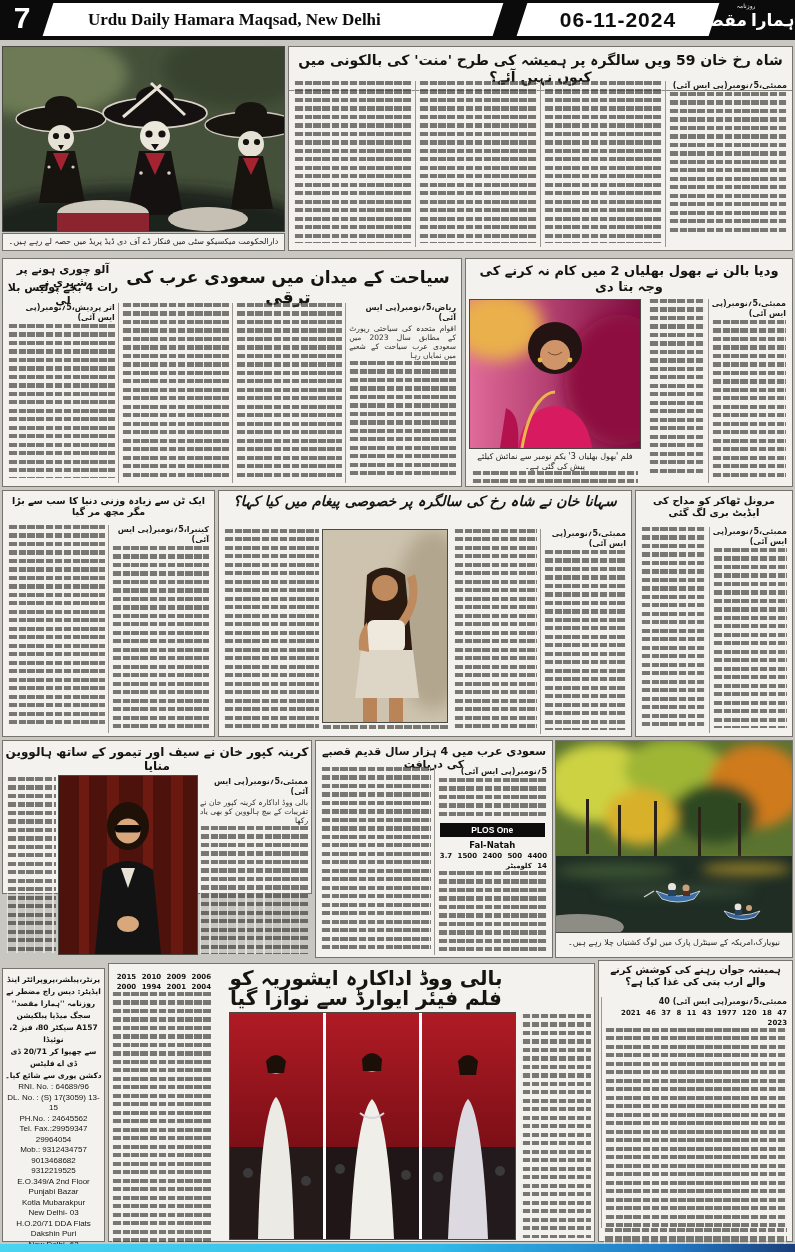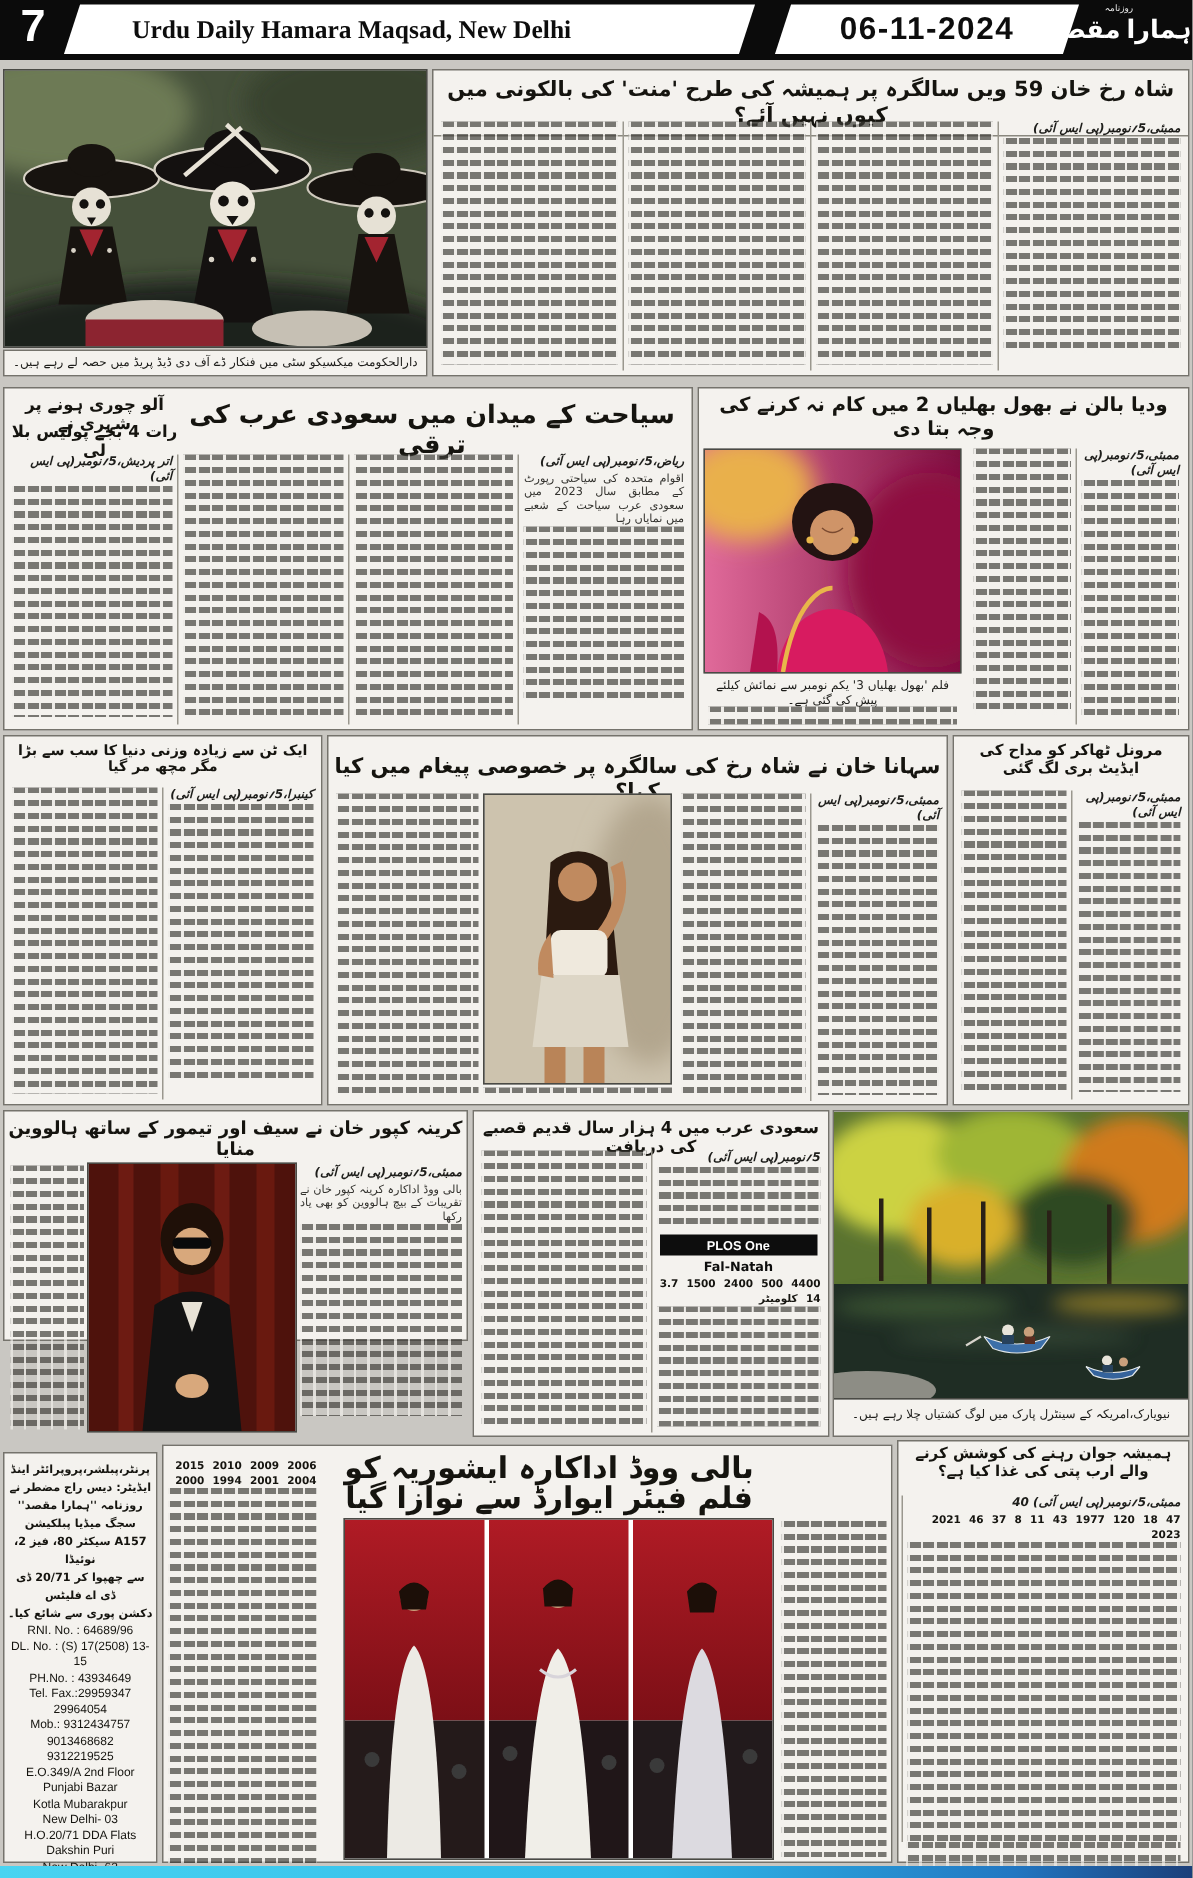--- a/index.html
+++ b/index.html
@@ -14,21 +14,21 @@
   #band-date{left:522px;width:192px;}
   .band-inner{transform:skewX(18deg);height:100%;display:flex;align-items:center;}
   #title-text{font-family:"Liberation Serif",serif;font-weight:bold;font-size:17px;color:#0d0d0d;padding-left:40px;white-space:nowrap;}
   #date-text{font-family:"Liberation Sans",sans-serif;font-weight:bold;font-size:21px;color:#0d0d0d;width:100%;text-align:center;letter-spacing:1px;}
   #logo{position:absolute;right:6px;top:2px;width:86px;height:36px;color:#fff;text-align:center;}
   #logo .top{font-size:6px;line-height:7px;direction:rtl;opacity:.9;}
   #logo .main{display:flex;align-items:center;justify-content:center;gap:2px;font-weight:bold;font-size:17px;direction:rtl;line-height:22px;}
   
   .box{position:absolute;background:#f4f2ee;border:1px solid #75736c;box-sizing:border-box;}
   .hl{font-weight:bold;color:#15140f;direction:rtl;text-align:center;line-height:1.2;}
-  .dl{font-size:8px;font-weight:bold;direction:rtl;text-align:right;color:#1d1d1a;line-height:10px;margin-bottom:1px;font-style:italic;}
+  .dl{font-size:8px;font-weight:bold;direction:rtl;text-align:right;color:#1d1d1a;line-height:10px;margin-bottom:1px;}
   .lead{font-size:7.5px;direction:rtl;text-align:justify;color:#33322e;line-height:9px;margin-bottom:1px;}
   .figline{font-size:7px;font-weight:bold;direction:rtl;text-align:right;color:#15140f;word-spacing:3px;line-height:10px;}
   .sim{background-image:
         repeating-linear-gradient(to right, rgba(244,242,238,.95) 0 1.5px, rgba(244,242,238,0) 1.5px 9px),
         repeating-linear-gradient(to bottom, #3f3e39 0 4px, rgba(0,0,0,0) 4px 8.5px);
        opacity:.68;}
   .cols{position:absolute;display:flex;direction:rtl;}
   .col{flex:1;border-left:1px solid #9a978e;padding:0 3px;box-sizing:border-box;position:relative;}
   .col:last-child{border-left:none;}
   .photo{position:absolute;border:1px solid #4a4a45;box-sizing:border-box;overflow:hidden;background:#999;}
@@ -220,21 +220,21 @@
         <div class="dl">کینبرا،5؍نومبر(پی ایس آئی)</div>
         <div class="sim" style="height:184px;"></div>
       </div>
       <div class="col">
           <div class="sim" style="height:204px;"></div>
         </div>
     </div>
   </div>
 
   <div class="box" style="left:218px;top:490px;width:414px;height:247px;">
-    <div class="hl" style="padding:12px 2px 2px;font-size:14px;">سہانا خان نے شاہ رخ کی سالگرہ پر خصوصی پیغام میں کیا کہا؟</div>
+    <div class="hl" style="padding:2px 2px 2px;font-size:14px;font-style:italic;">سہانا خان نے شاہ رخ کی سالگرہ پر خصوصی پیغام میں کیا کہا؟</div>
     <div class="cols" style="left:232px;right:2px;top:38px;height:205px;">
       <div class="col">
         <div class="dl">ممبئی،5؍نومبر(پی ایس آئی)</div>
         <div class="sim" style="height:180px;"></div>
       </div>
       <div class="col">
           <div class="sim" style="height:200px;"></div>
         </div>
     </div>
     <div class="sim" style="position:absolute;left:5px;top:38px;width:95px;height:200px;"></div>
@@ -370,22 +370,22 @@
           <div>پرنٹر،پبلشر،پروپرائٹر اینڈ</div>
           <div>ایڈیٹر: دیس راج مضطر نے</div>
           <div>روزنامہ ''ہمارا مقصد''</div>
           <div>سجگ میڈیا پبلکیشن</div>
           <div>A157 سیکٹر 80، فیز 2، نوئیڈا</div>
           <div>سے چھپوا کر 20/71 ڈی ڈی اے فلیٹس</div>
           <div>دکشن پوری سے شائع کیا۔</div>
         </div>
       <div class="mh-eng">
           <div>RNI. No. : 64689/96</div>
-          <div>DL. No. : (S) 17(2508) 13-15</div>
-          <div>PH.No. : 43934649</div>
+          <div>DL. No. : (S) 17(3059) 13-15</div>
+          <div>PH.No. : 24645562</div>
           <div>Tel. Fax.:29959347</div>
           <div>29964054</div>
           <div>Mob.: 9312434757</div>
           <div>9013468682</div>
           <div>9312219525</div>
           <div>E.O.349/A 2nd Floor</div>
           <div>Punjabi Bazar</div>
           <div>Kotla Mubarakpur</div>
           <div>New Delhi- 03</div>
           <div>H.O.20/71 DDA Flats</div>

